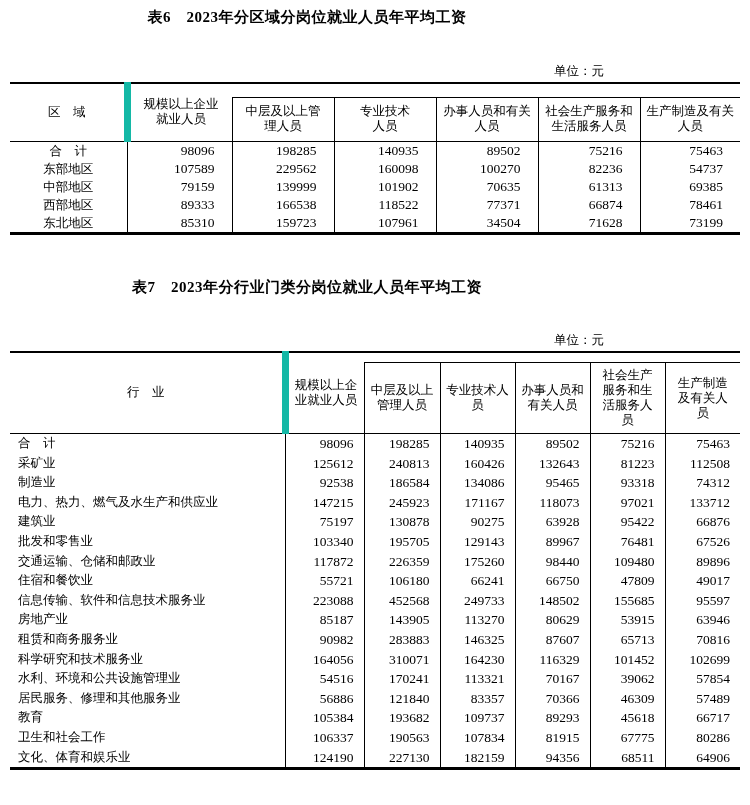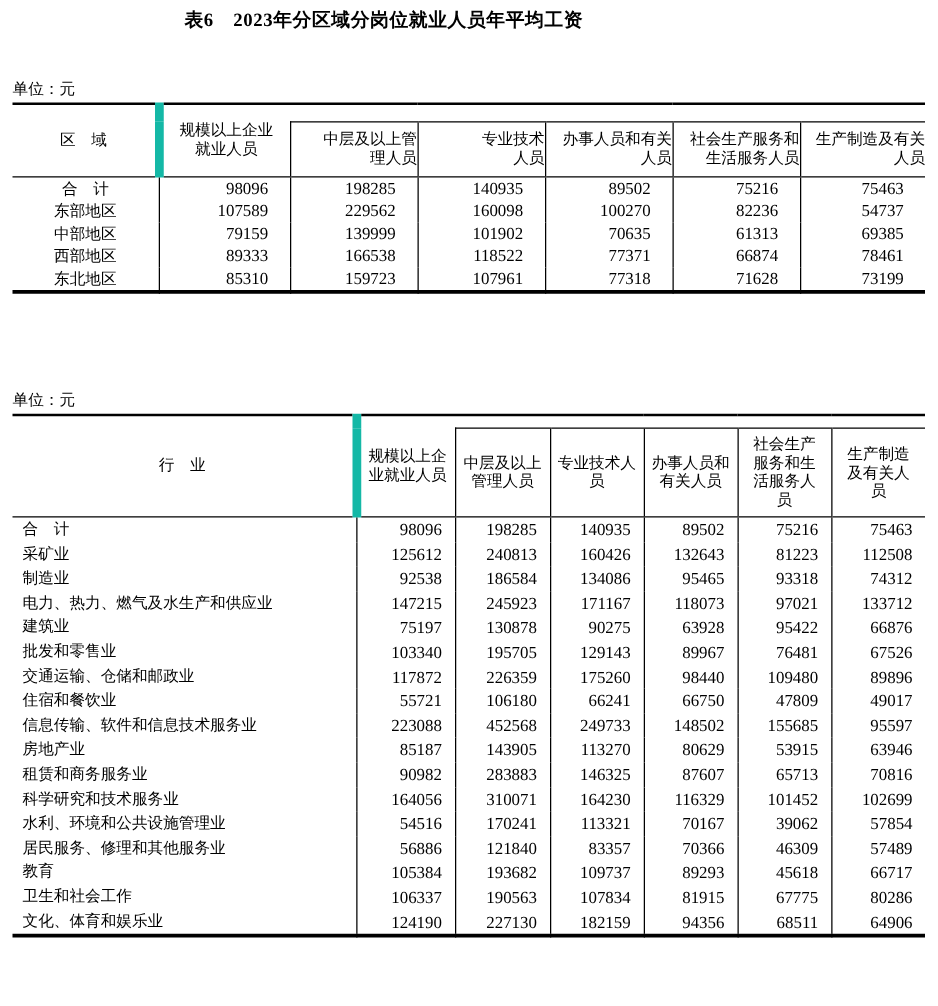--- a/index.html
+++ b/index.html
@@ -15,21 +15,21 @@
 
   .tbl-title {
     text-align: center;
     font-size: 15px;
     font-weight: bold;
     font-family: "Liberation Serif", "DejaVu Serif", serif;
     letter-spacing: 0.5px;
     line-height: 20px;
   }
   .unit-label {
-    text-align: left;
+    text-align: right;
     font-size: 12.5px;
     line-height: 16px;
     margin-bottom: 3px;
   }
   .sp-title6 { height: 0px; }
   .sp-unit6  { height: 36px; }
   .sp-title7 { height: 42px; }
   .sp-unit7  { height: 35px; }
 
   table.stat {
@@ -46,21 +46,21 @@
     vertical-align: middle;
     white-space: pre-line;
     line-height: 15px;
     border-bottom: 1.5px solid #000;
   }
   .label-head { border-right: 7px solid #14b8a6; }
   .box-spacer { border-bottom: none !important; }
   tr.hdr-pos th { border-top: 1px solid #000; border-left: 1px solid #000; }
 
   #table6 .box-spacer { height: 14px; }
-  #table6 tr.hdr-pos th { height: 44px; text-align: right; }
+  #table6 tr.hdr-pos th { height: 44px; }
   #table7 .box-spacer { height: 11px; }
   #table7 tr.hdr-pos th { height: 71px; }
 
   table.stat td {
     vertical-align: middle;
     overflow: hidden;
     white-space: nowrap;
   }
   #table6 tbody td { height: 18px; line-height: 18px; }
   #table7 tbody td { height: 19.6px; line-height: 19.6px; }
@@ -154,28 +154,29 @@
           <td class="num-cell">118522</td>
           <td class="num-cell">77371</td>
           <td class="num-cell">66874</td>
           <td class="num-cell">78461</td>
         </tr>
         <tr>
           <td class="label-cell">东北地区</td>
           <td class="num-cell">85310</td>
           <td class="num-cell">159723</td>
           <td class="num-cell">107961</td>
-          <td class="num-cell">77318</td>
+          <td class="num-cell">34504</td>
           <td class="num-cell">71628</td>
           <td class="num-cell">73199</td>
         </tr>
       </tbody>
   </table>
 
   <div class="sp-title7"></div>
+  <div class="tbl-title">表7　2023年分行业门类分岗位就业人员年平均工资</div>
   <div class="sp-unit7"></div>
   <div class="unit-label">单位：元</div>
 
   <table class="stat" id="table7">
     <colgroup>
       <col style="width:275px">
         <col style="width:79px">
         <col style="width:76px">
       <col style="width:75px">
         <col style="width:75px">

